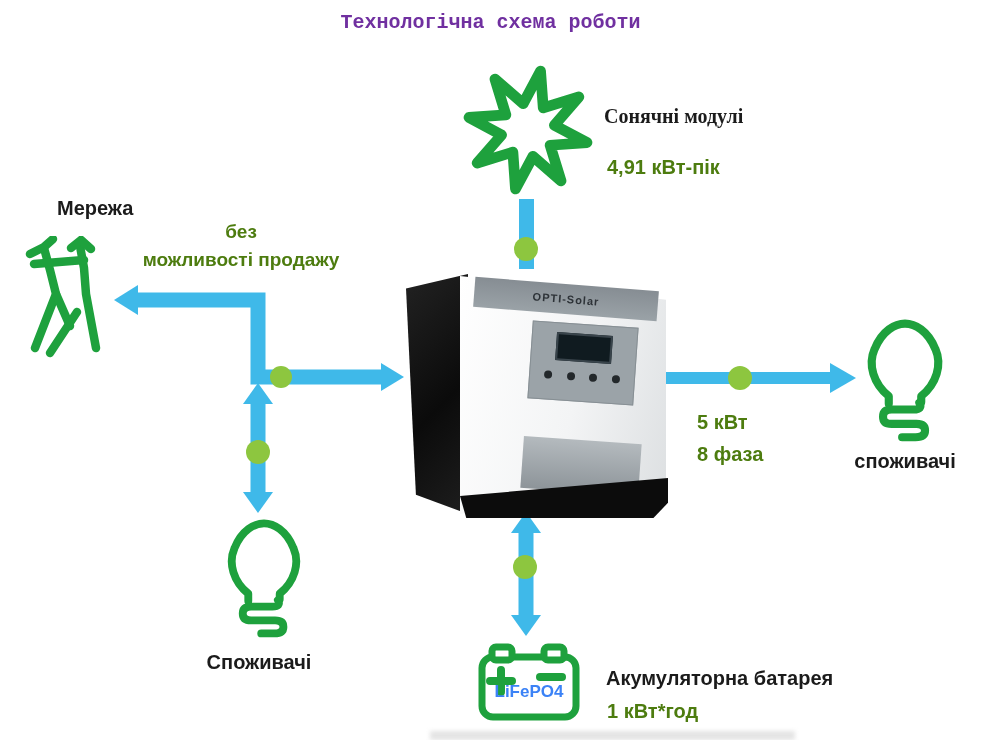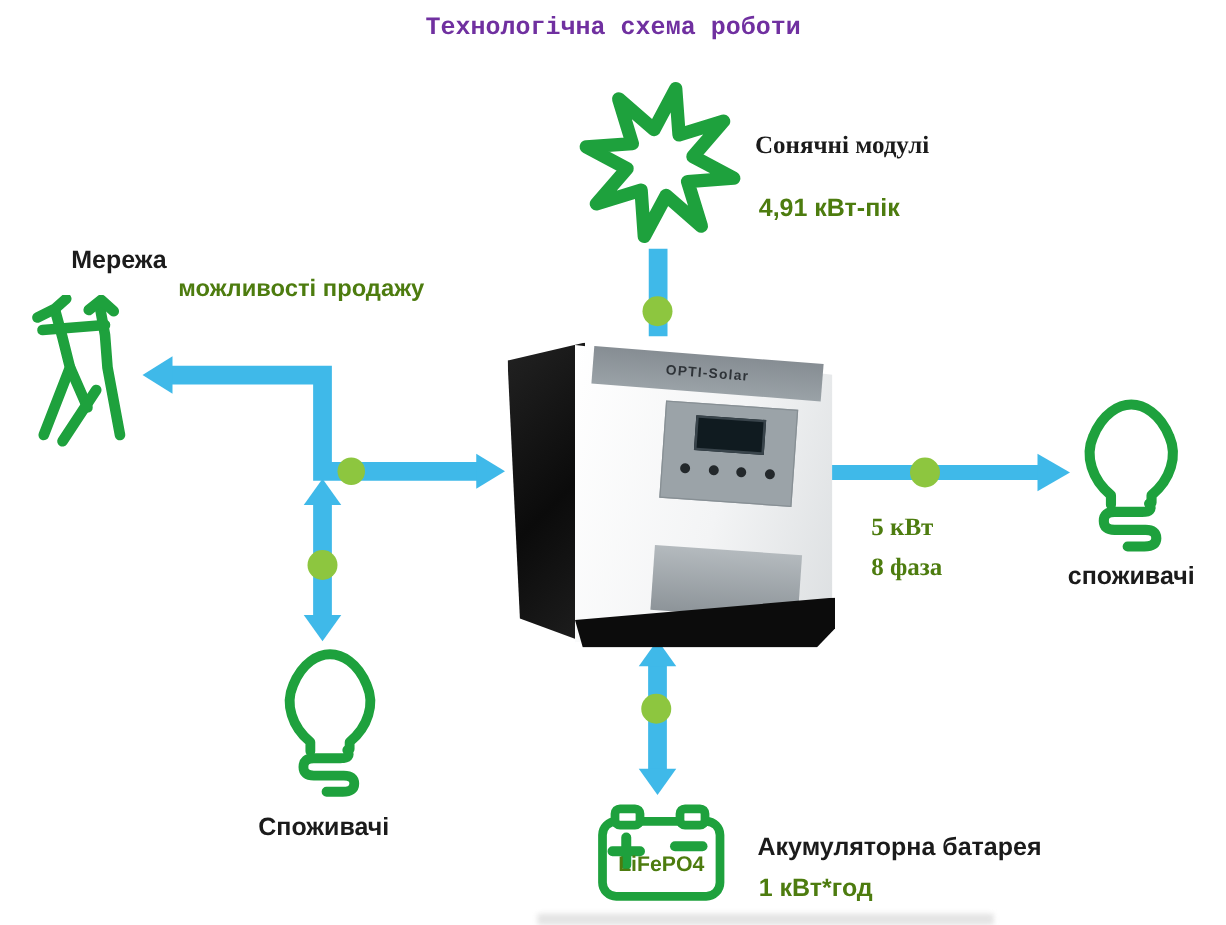--- a/index.html
+++ b/index.html
@@ -27,21 +27,21 @@
   #inv-panel{position:absolute;left:132px;top:62px;width:104px;height:76px;
     background:#9ba3a8;border:1px solid #878f94;transform:rotate(4deg);}
   #inv-lcd{margin:9px auto 0;width:52px;height:24px;background:#101b20;border:2px solid #39444b;}
   #inv-btns{display:flex;justify-content:space-evenly;margin-top:11px;}
   #inv-btns i{width:8px;height:8px;border-radius:50%;background:#23282b;display:block;}
   #inv-lower{position:absolute;left:124px;top:178px;width:118px;height:52px;
     background:linear-gradient(#b4babe,#8d9499);transform:rotate(4deg);}
   #inv-base{position:absolute;left:62px;top:216px;width:208px;height:40px;
     background:#0c0c0c;clip-path:polygon(0 45%,100% 0,100% 62%,93% 100%,3% 100%);}
   #page-edge{left:430px;top:731px;width:365px;height:9px;background:#d6d6d6;opacity:.65;filter:blur(2px);}
-  .chem{font-weight:bold;font-size:17px;color:#4d7c0f;}
+  .chem{font-weight:bold;font-size:17px;color:#3b82f6;}
 </style>
 </head>
 <body>
 
 <div id="canvas">
 
   <div class="abs title">Технологічна схема роботи</div>
 
   <svg class="abs" style="left:0;top:0;" width="981" height="740" viewBox="0 0 981 740">
 
@@ -83,20 +83,21 @@
       <path d="M60,10 L64,32 L66,58 L76,112"></path>
       <path d="M14,28 L64,24"></path>
       <path d="M10,18 L24,11 L33,3"></path>
       <path d="M51,12 L61,4 L71,13"></path>
       <path d="M36,58 L50,90"></path>
       <path d="M30,117 L57,76"></path>
     </g>
   </svg>
 
   <div class="abs red center" style="left:116px;top:218px;width:250px;line-height:28px;font-size:19px;">
+    <div>без</div>
     <div>можливості продажу</div>
   </div>
 
   <div class="abs" id="inverter">
     <div id="inv-side"></div>
     <div id="inv-front"></div>
     <div id="inv-band">
       <span>OPTI-Solar</span>
     </div>
     <div id="inv-panel">
@@ -105,21 +106,21 @@
         <i></i>
         <i></i>
         <i></i>
         <i></i>
       </div>
     </div>
     <div id="inv-lower"></div>
     <div id="inv-base"></div>
   </div>
 
-  <div class="abs red" style="left:697px;top:406px;line-height:32px;font-size:20px;font-family:Liberation Serif, serif;">
+  <div class="abs red" style="left:697px;top:406px;line-height:32px;font-size:20px;">
     <div>5 кВт</div>
     <div>8 фаза</div>
   </div>
 
   <svg class="abs" style="left:856px;top:316px;" width="98" height="126" viewBox="0 0 100 132">
     <g fill="none" stroke="#1ea13d" stroke-width="8.5" stroke-linecap="round" stroke-linejoin="round">
       <path d="M33,92 L33,84 C17,71 11,51 18,35 C26,15 40,8 50,8 C60,8 74,15 82,35 C89,51 83,71 67,84 L67,90"></path>
       <path d="M65,91 Q69,98 59,98 L36,98 Q27,98 27,105.5 Q27,113 36,113 L62,113 Q71,113 71,120 Q71,127 61,127 L47,127"></path>
     </g>
   </svg>

